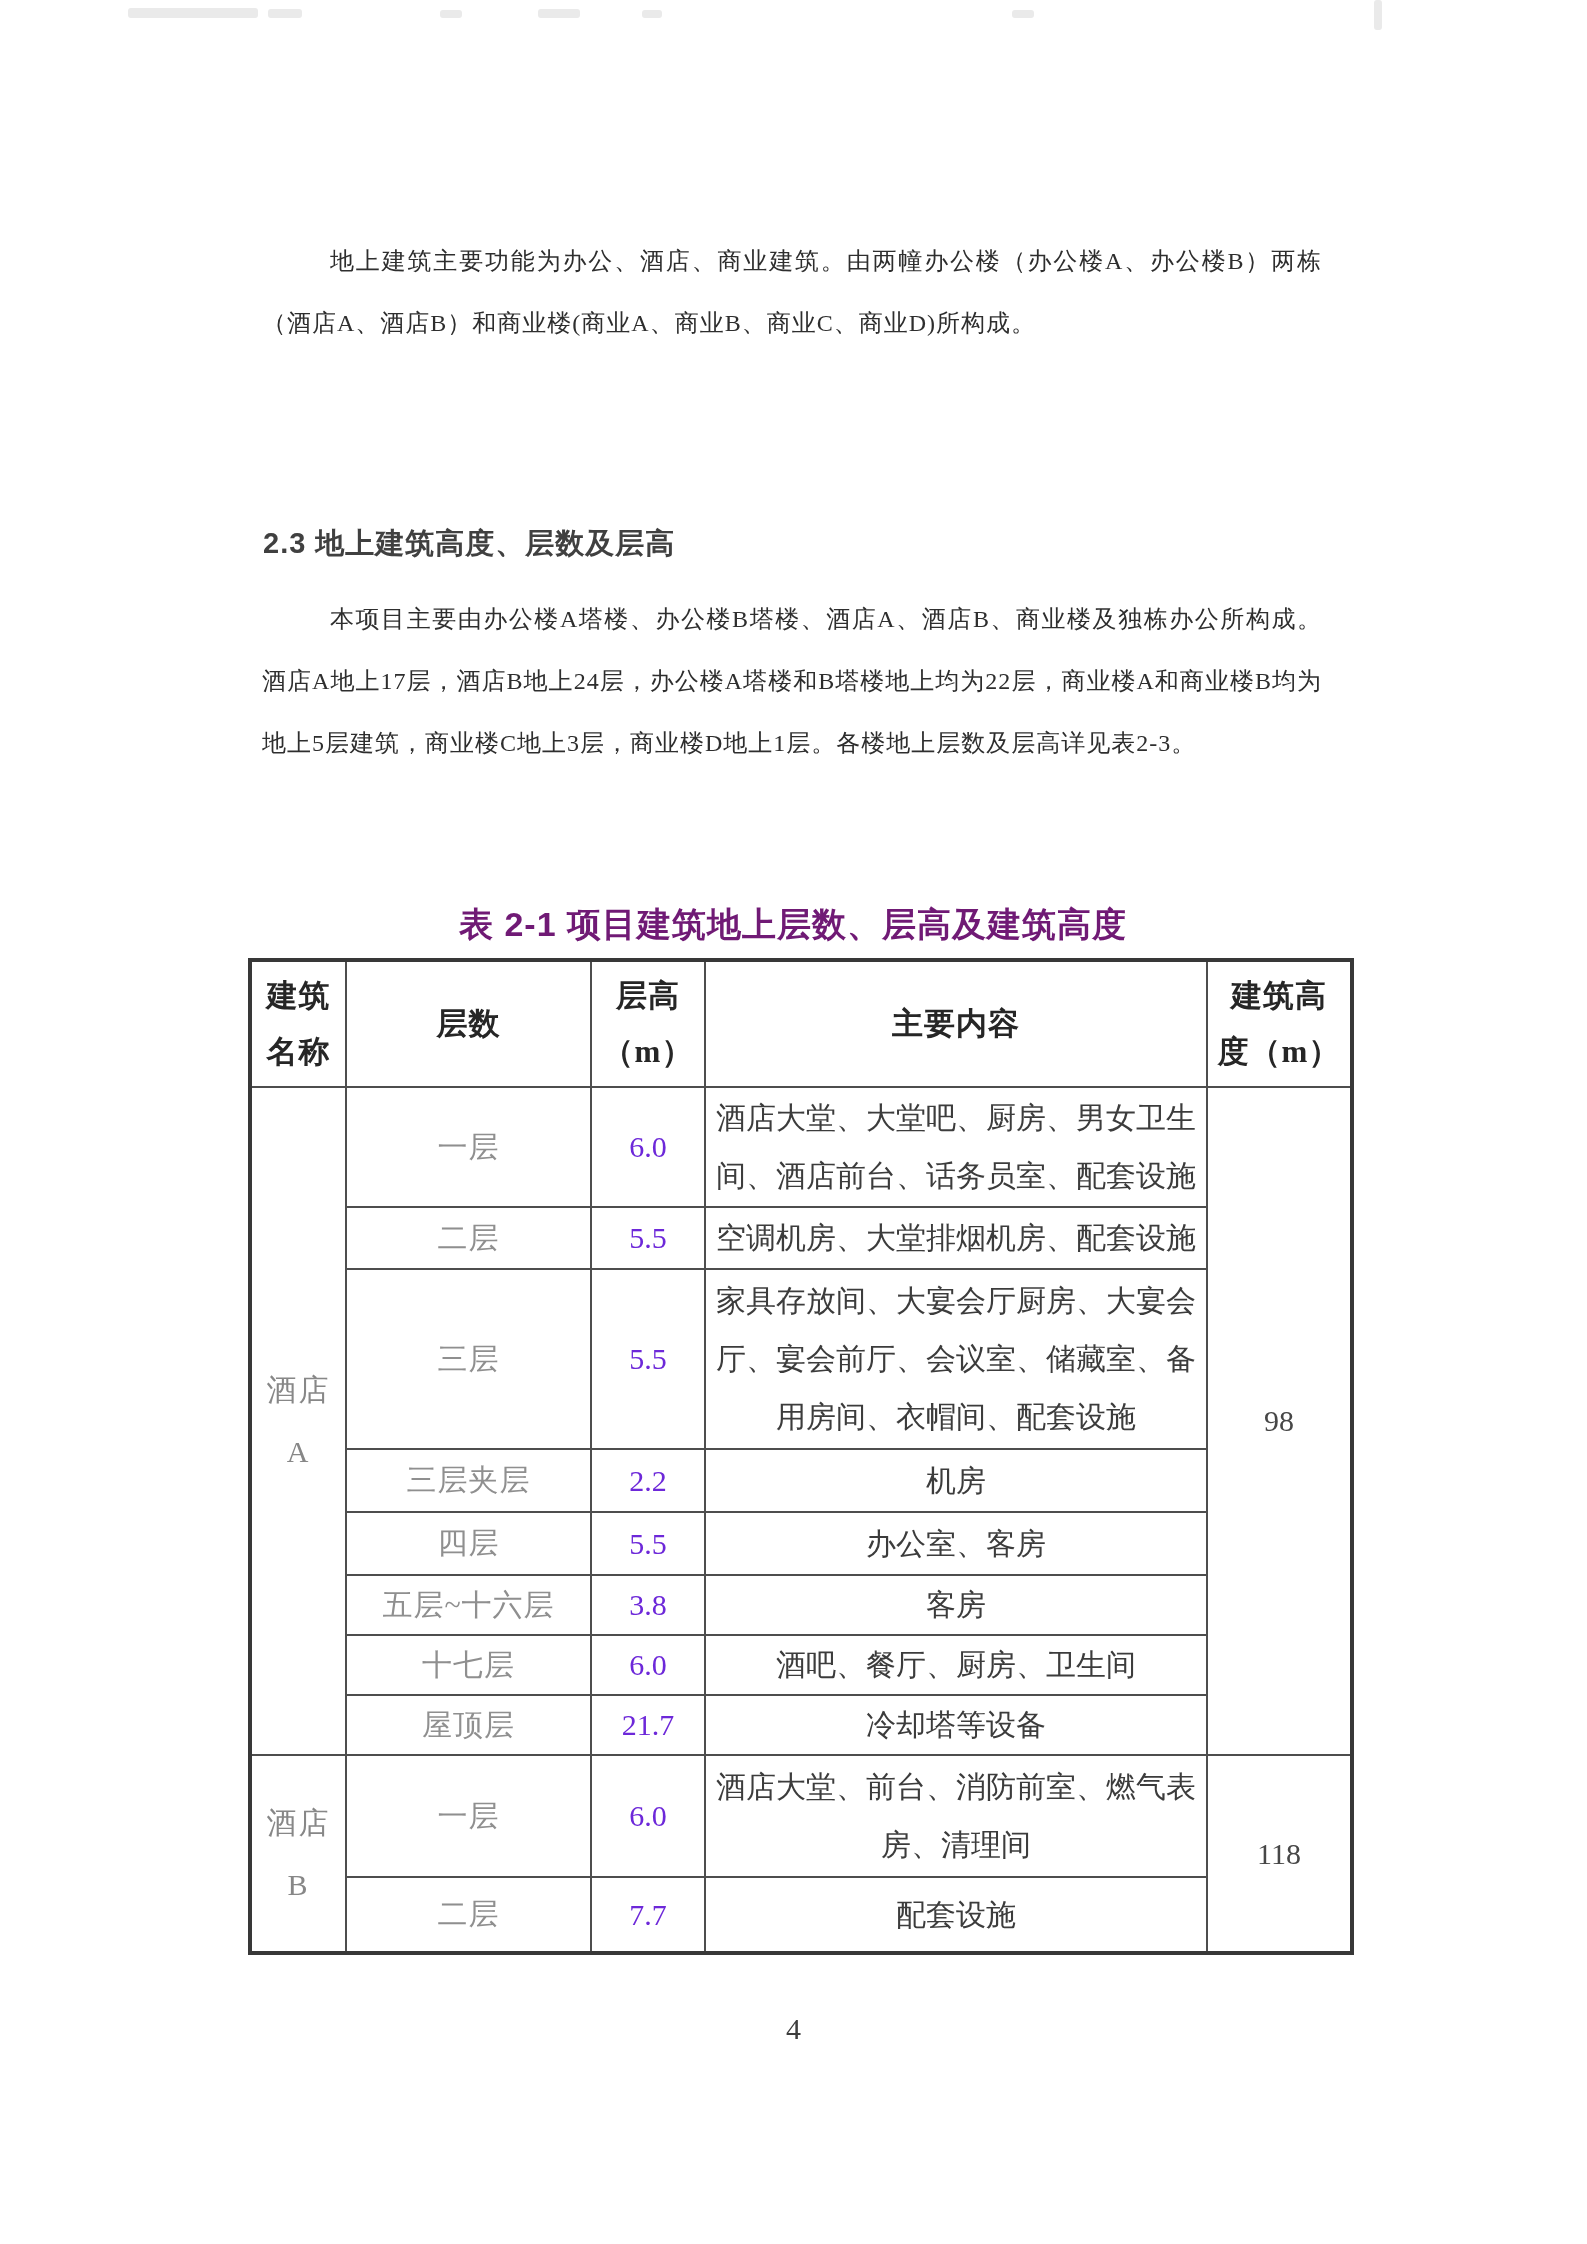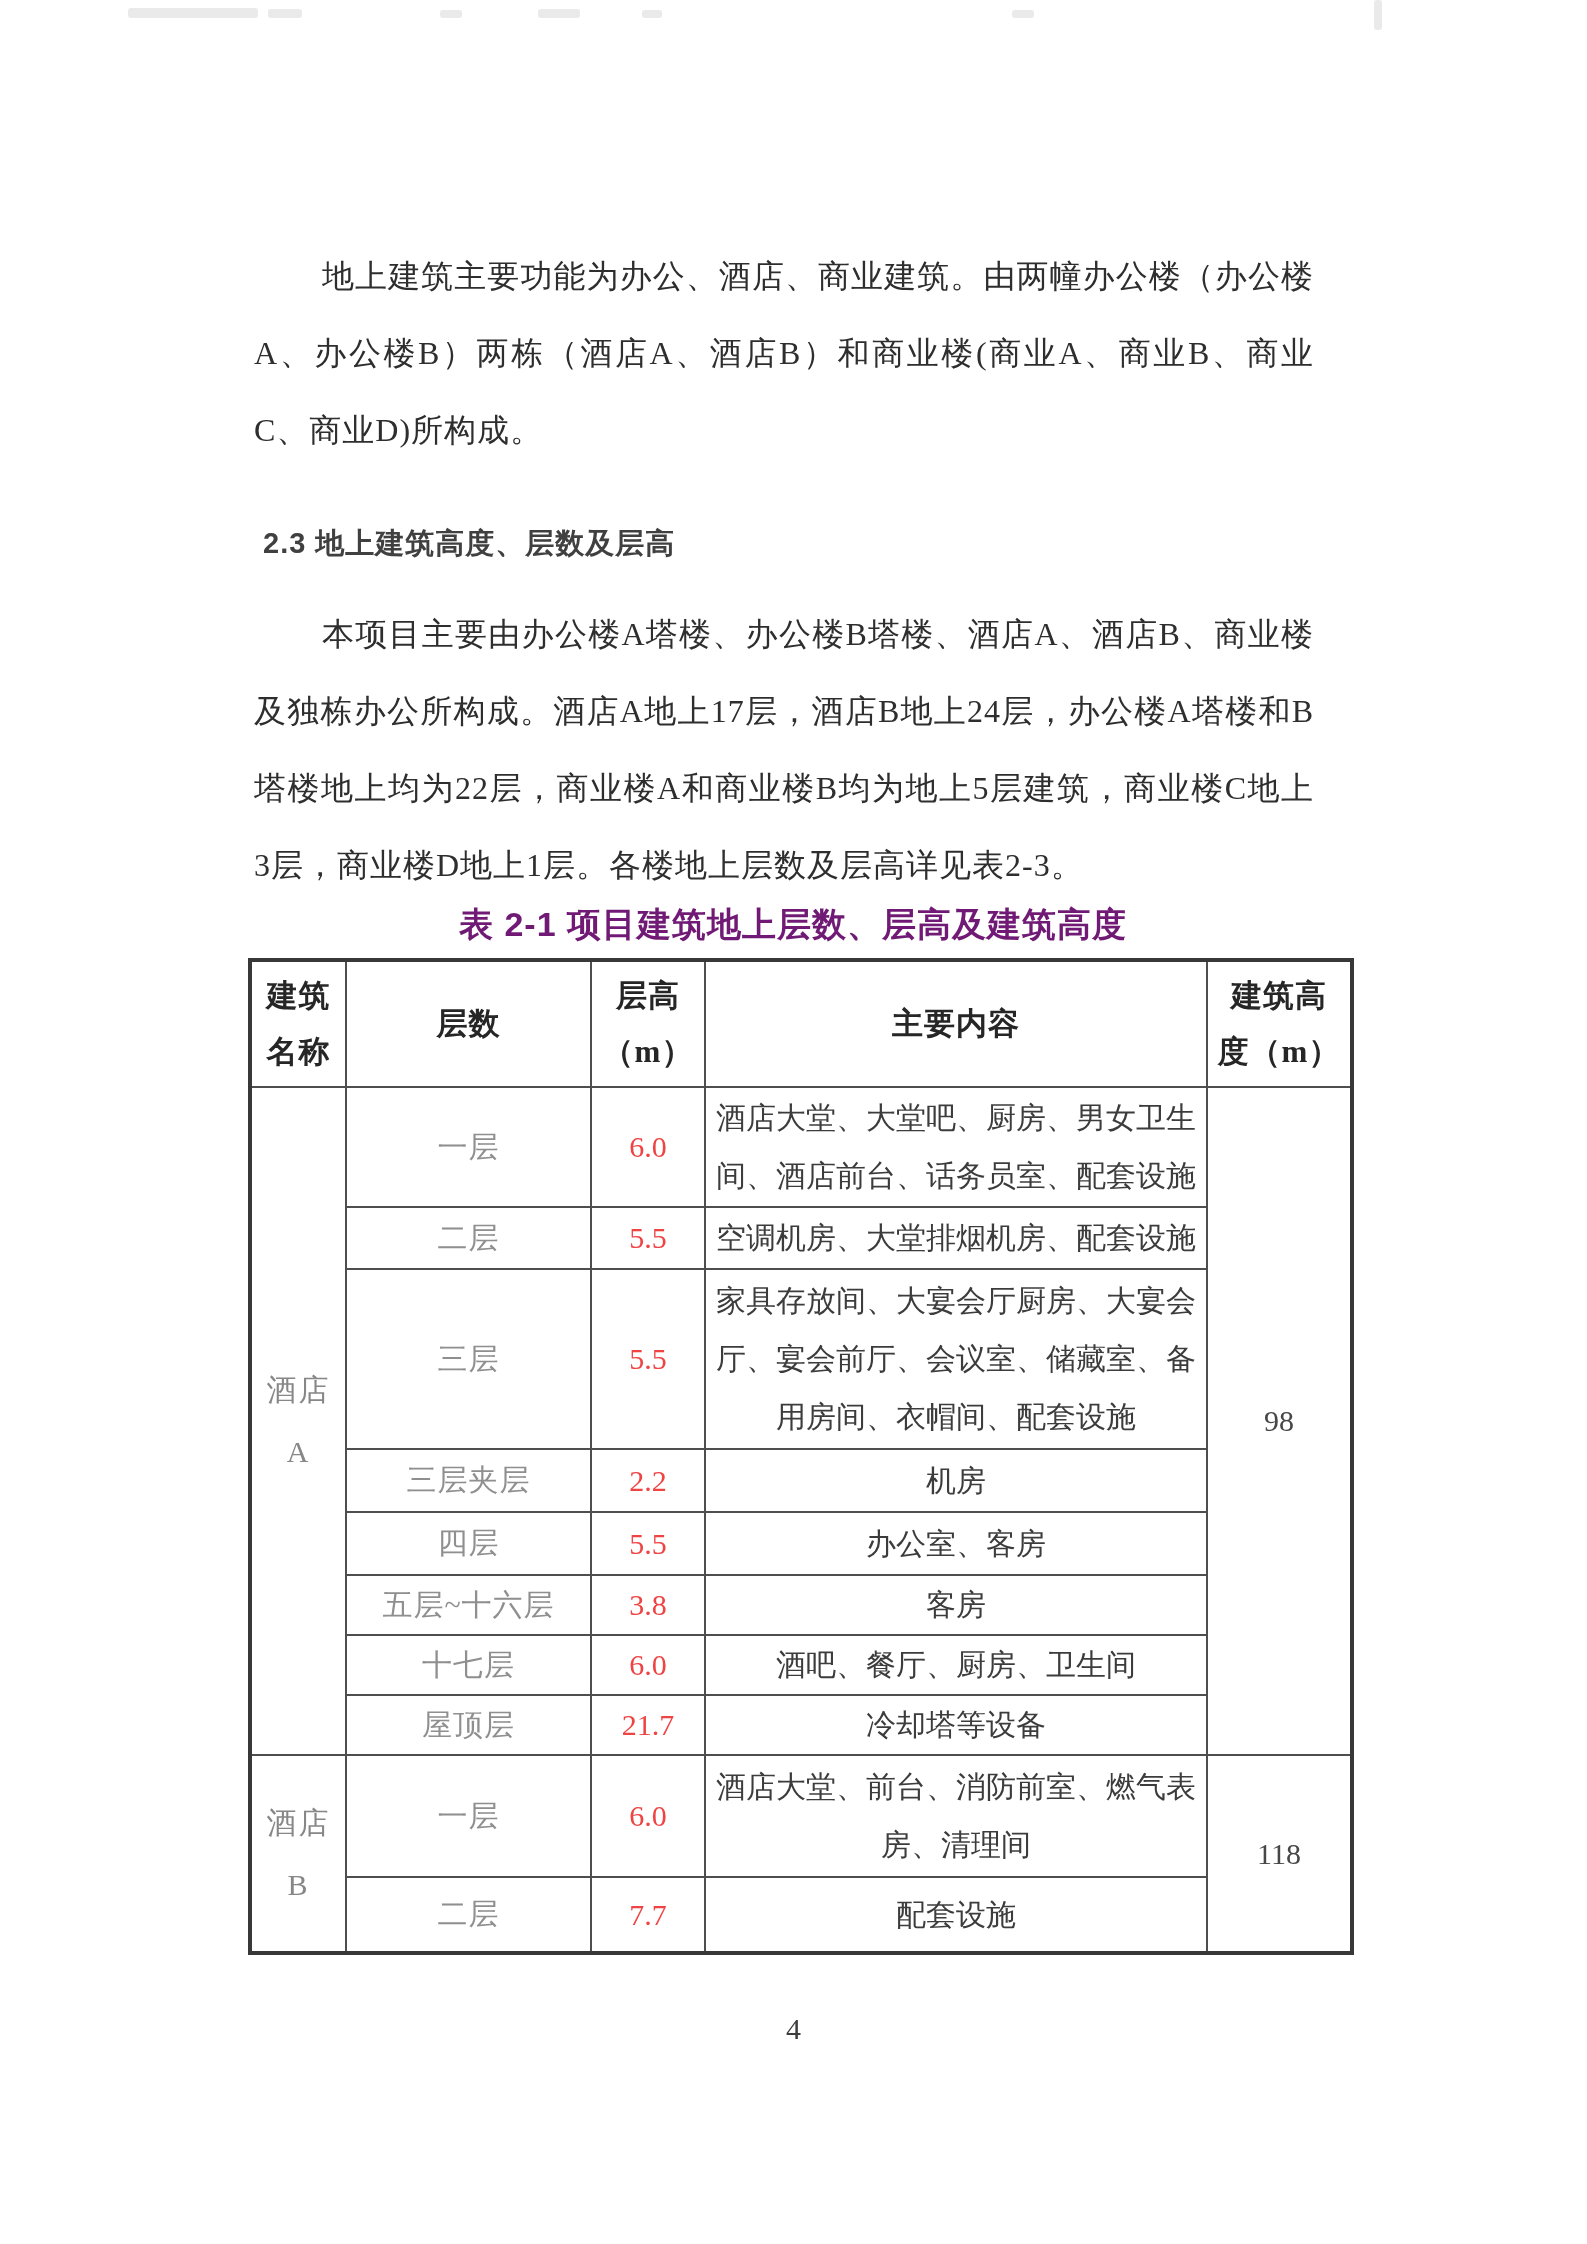--- a/index.html
+++ b/index.html
@@ -8,22 +8,22 @@
     width:1587px;height:2244px;
     background:#ffffff;
     font-family:"Liberation Serif","DejaVu Serif",serif;
     color:#2d2d2d;
     overflow:hidden;
   }
   
   .smudge{position:absolute;background:#eaeaea;border-radius:3px;}
 
   .para{
-    position:absolute;left:254px;width:1060px;
-    font-size:32px;line-height:77px;
+    position:absolute;left:262px;width:1060px;
+    font-size:24px;line-height:62px;
     text-align:justify;text-indent:68px;
     color:#2e2e2e;letter-spacing:1px;
   }
   .para1{top:206px;}
   .para2{top:564px;}
 
   .sec-heading{
     position:absolute;left:263px;top:500px;
     font-family:"Liberation Sans","DejaVu Sans",sans-serif;
     font-weight:bold;font-size:29px;color:#404040;letter-spacing:1px;
@@ -48,21 +48,21 @@
     padding:0;
     overflow:hidden;
   }
   td.hdr{
     font-weight:bold;color:#262626;font-size:31px;letter-spacing:1px;
   }
   td.hdr .hl{display:block;line-height:56px;}
   td.bld{color:#878787;}
   td.bld .bl{display:block;line-height:62px;letter-spacing:2px;}
   td.floor{color:#8f8f8f;letter-spacing:1px;}
-  td.num{color:#ef4444;}
+  td.num{color:#6d28d9;}
   td.content{
     text-align:left;
     padding:0 4px 0 12px;
     line-height:58px;
     color:#3c3c3c;
   }
   td.bheight{color:#474747;}
 
   .pagenum{
     position:absolute;top:2012px;left:0;width:100%;

